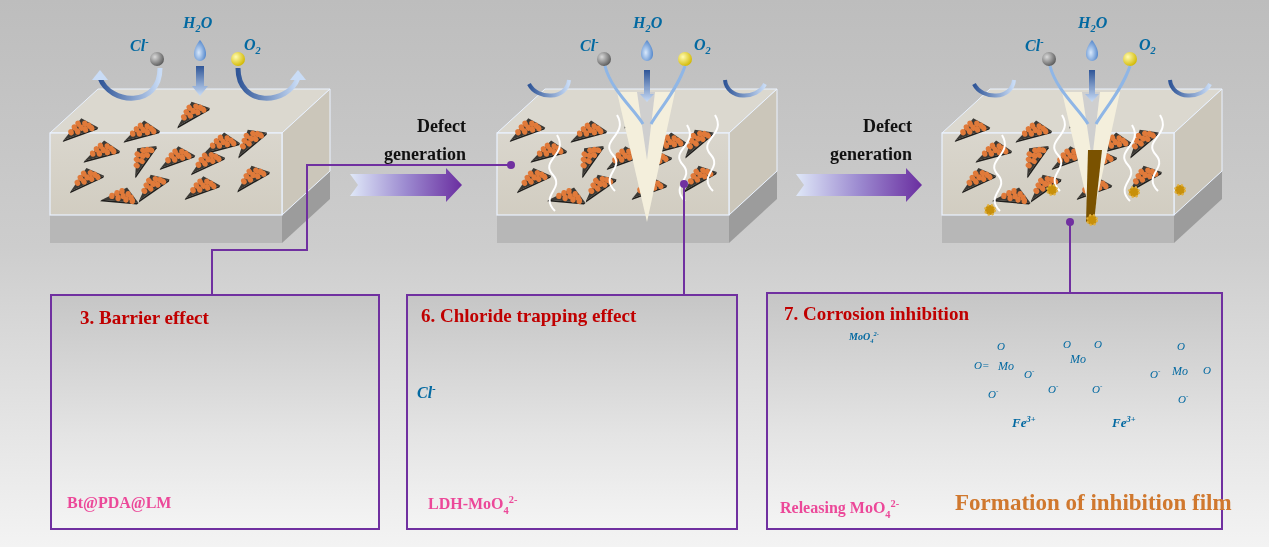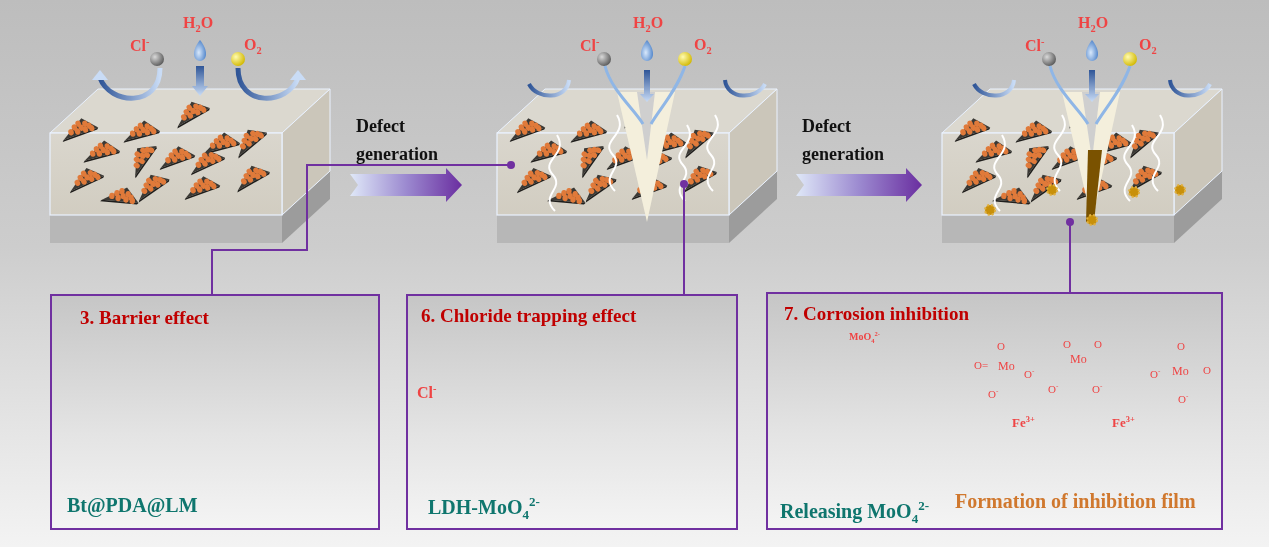--- a/index.html
+++ b/index.html
@@ -2,26 +2,26 @@
 <html><head>
 <meta charset="utf-8">
 <style>
   html, body { margin: 0; padding: 0; }
   body {
     width: 1269px; height: 547px; overflow: hidden; position: relative;
     background: linear-gradient(180deg, #bdbdbd 0%, #cdcdcd 45%, #e6e6e6 80%, #f3f3f3 100%);
     font-family: "Liberation Serif", serif;
   }
   #stage { position: absolute; left: 0; top: 0; width: 1269px; height: 547px; }
-  .lbl { position: absolute; font-family: "Liberation Serif", serif; font-weight: bold; color: #ef4444; white-space: nowrap; }
-  .proc { position: absolute; font-family: "Liberation Serif", serif; font-weight: bold; font-size: 18px; color: #111; text-align: left; line-height: 28px; }
+  .lbl { position: absolute; font-family: "Liberation Serif", serif; font-weight: bold; color: #0369a1; white-space: nowrap; font-style: italic; }
+  .proc { position: absolute; font-family: "Liberation Serif", serif; font-weight: bold; font-size: 18px; color: #111; text-align: right; line-height: 28px; }
   .panel { position: absolute; border: 2px solid #7030a0; background: linear-gradient(180deg, #c6c6c6 0%, #e4e4e4 60%, #f4f4f4 100%); }
   .ptitle { position: absolute; font-family: "Liberation Serif", serif; font-weight: bold; font-size: 19px; color: #c00000; white-space: nowrap; }
-  .pcap { position: absolute; font-family: "Liberation Serif", serif; font-weight: bold; font-size: 20px; color: #0f766e; white-space: nowrap; }
-  .orange { color: #d0782e; font-size: 20px; }
+  .pcap { position: absolute; font-family: "Liberation Serif", serif; font-weight: bold; font-size: 16px; color: #ec4899; white-space: nowrap; }
+  .orange { color: #d0782e; font-size: 23px; }
   sub, sup { font-size: 65%; }
 </style>
 </head>
 <body>
 
 <div id="stage">
   <svg id="svg" width="1269" height="547" viewBox="0 0 1269 547" style="position:absolute;left:0;top:0">
     <defs>
       <linearGradient id="gArrow" x1="0" x2="1">
         <stop offset="0" stop-color="#dfe8f8"></stop>

